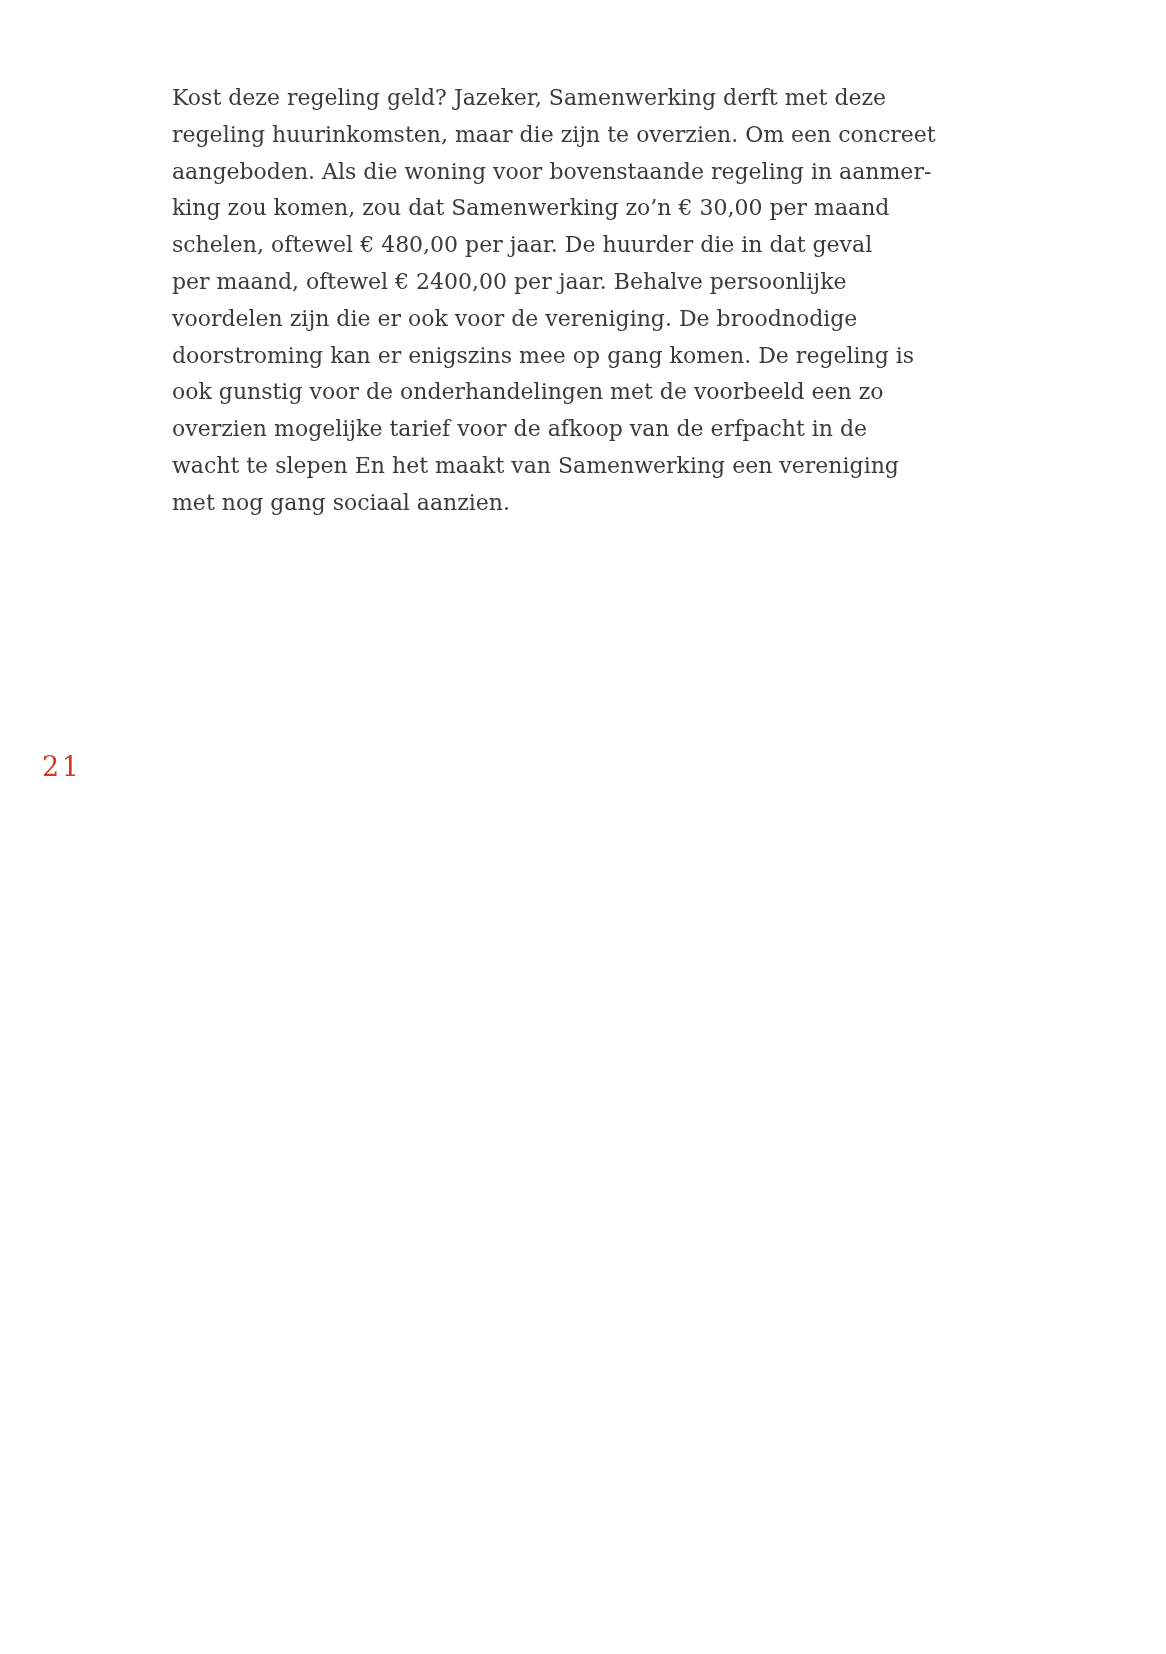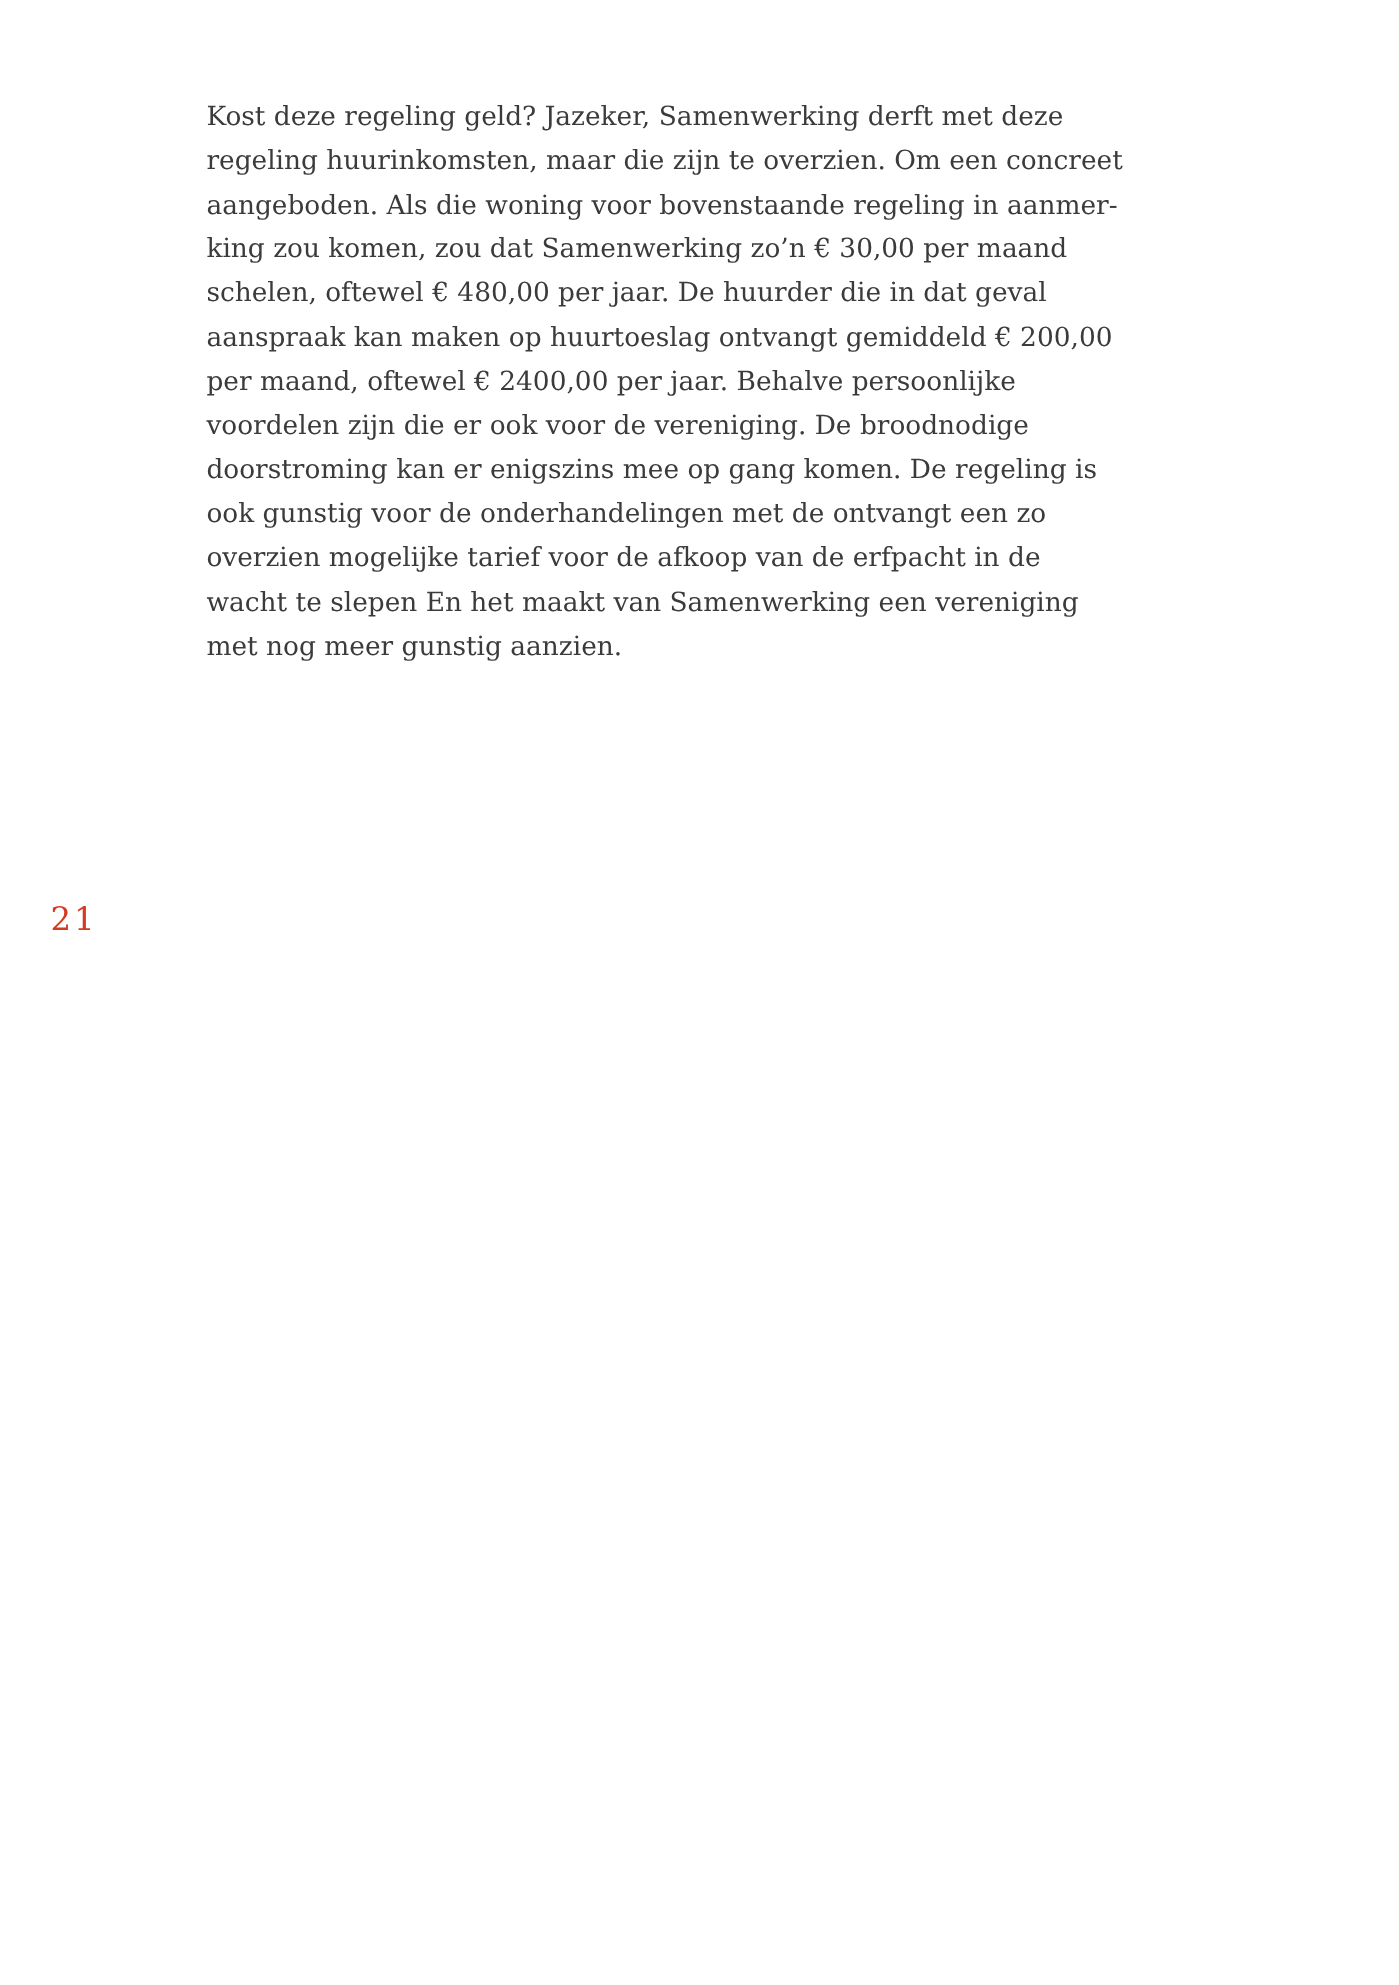--- a/index.html
+++ b/index.html
@@ -42,23 +42,22 @@
 </head>
 <body>
 
 <div class="page">
   <div class="text-block">
     <div class="text-line">Kost deze regeling geld? Jazeker, Samenwerking derft met deze</div>
     <div class="text-line">regeling huurinkomsten, maar die zijn te overzien. Om een concreet</div>
     <div class="text-line">aangeboden. Als die woning voor bovenstaande regeling in aanmer-</div>
     <div class="text-line">king zou komen, zou dat Samenwerking zo’n € 30,00 per maand</div>
     <div class="text-line">schelen, oftewel € 480,00 per jaar. De huurder die in dat geval</div>
-    <div class="text-line">aanspraak kan maken op huurtoeslag ontvangt gemiddeld € 200,00</div>
     <div class="text-line">per maand, oftewel € 2400,00 per jaar. Behalve persoonlijke</div>
     <div class="text-line">voordelen zijn die er ook voor de vereniging. De broodnodige</div>
     <div class="text-line">doorstroming kan er enigszins mee op gang komen. De regeling is</div>
-    <div class="text-line">ook gunstig voor de onderhandelingen met de ontvangt een zo</div>
+    <div class="text-line">ook gunstig voor de onderhandelingen met de voorbeeld een zo</div>
     <div class="text-line">overzien mogelijke tarief voor de afkoop van de erfpacht in de</div>
     <div class="text-line">wacht te slepen En het maakt van Samenwerking een vereniging</div>
-    <div class="text-line">met nog meer gunstig aanzien.</div>
+    <div class="text-line">met nog gang sociaal aanzien.</div>
   </div>
   <div class="page-number">21</div>
 </div>
 
 </body></html>

